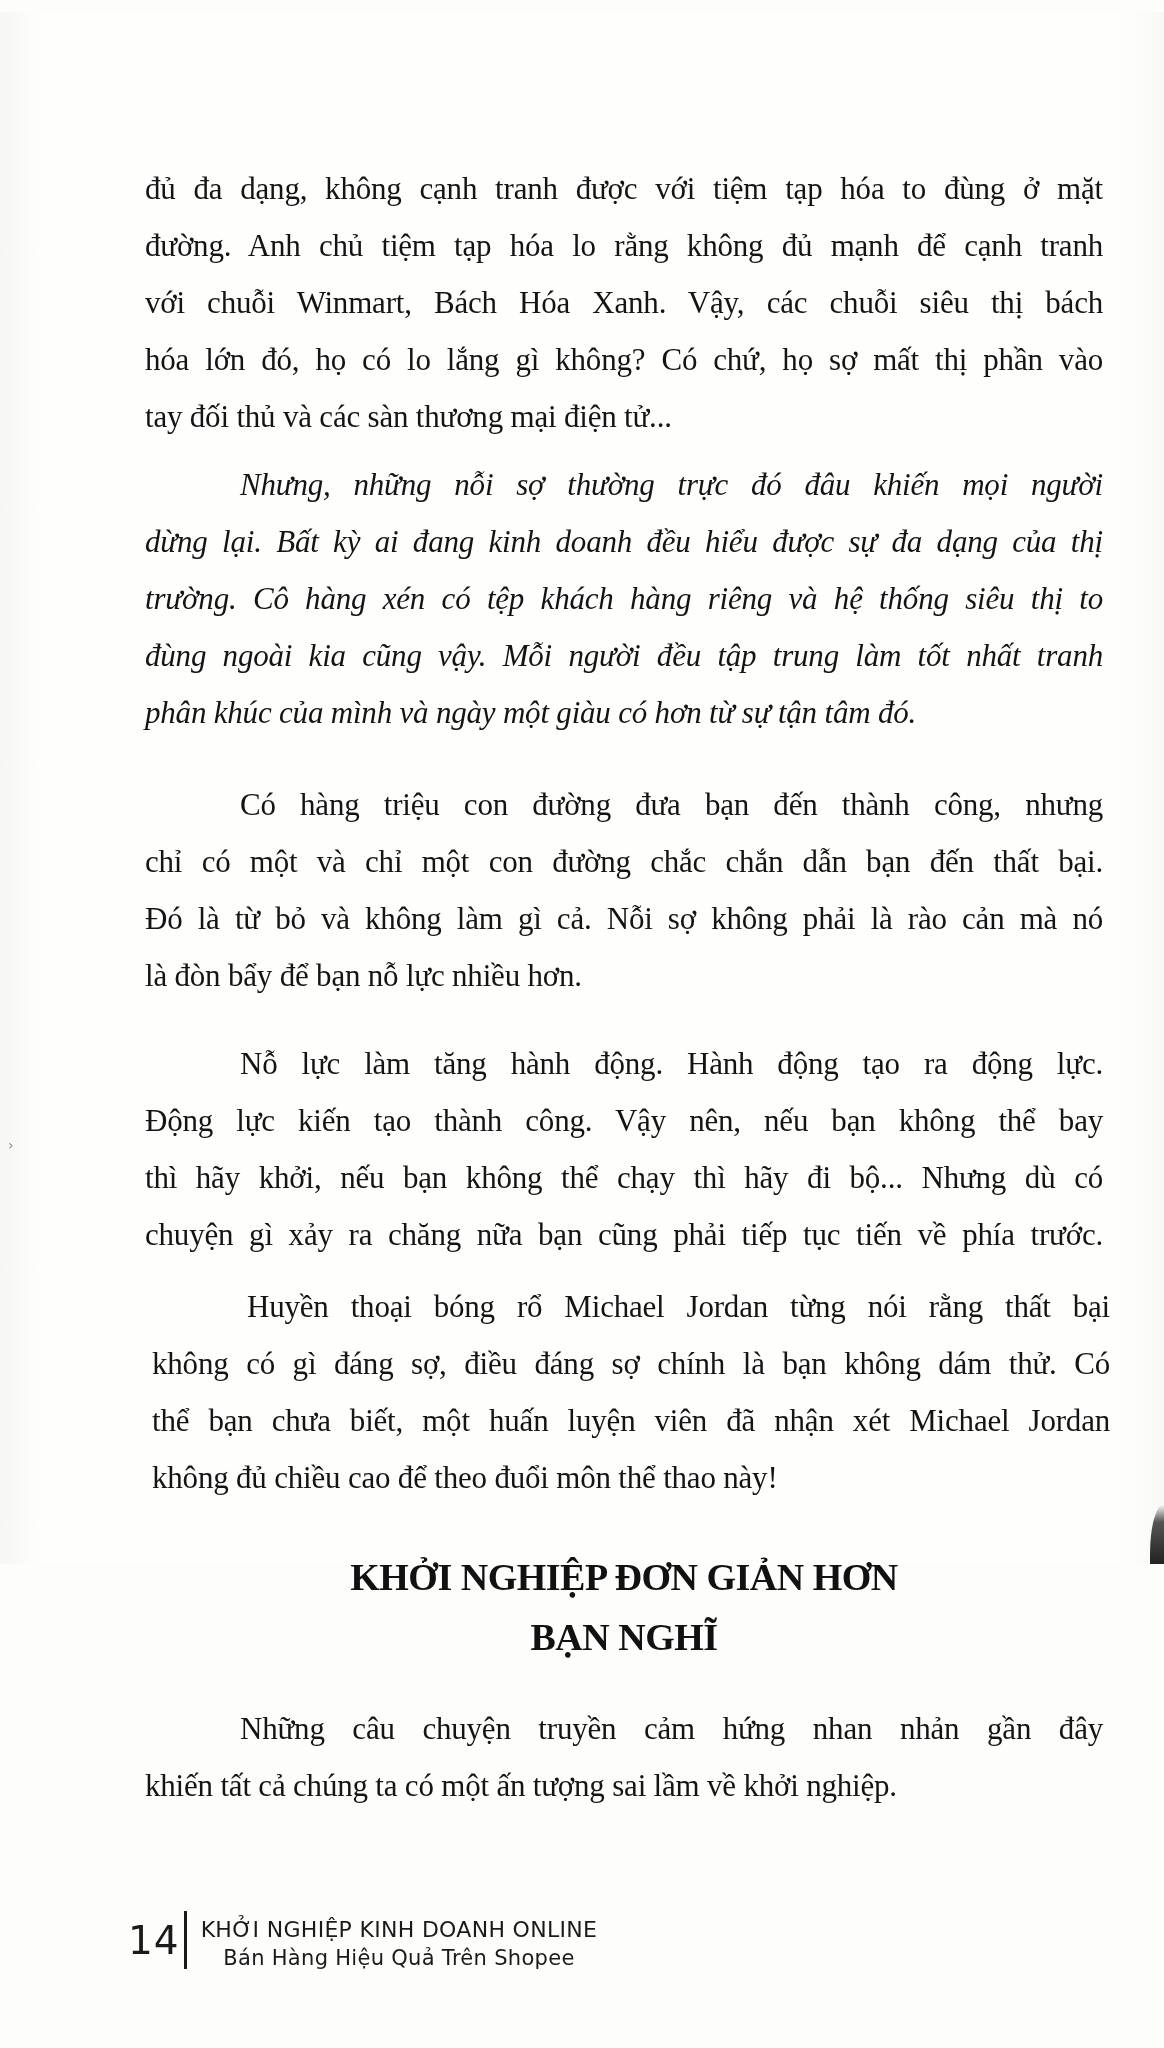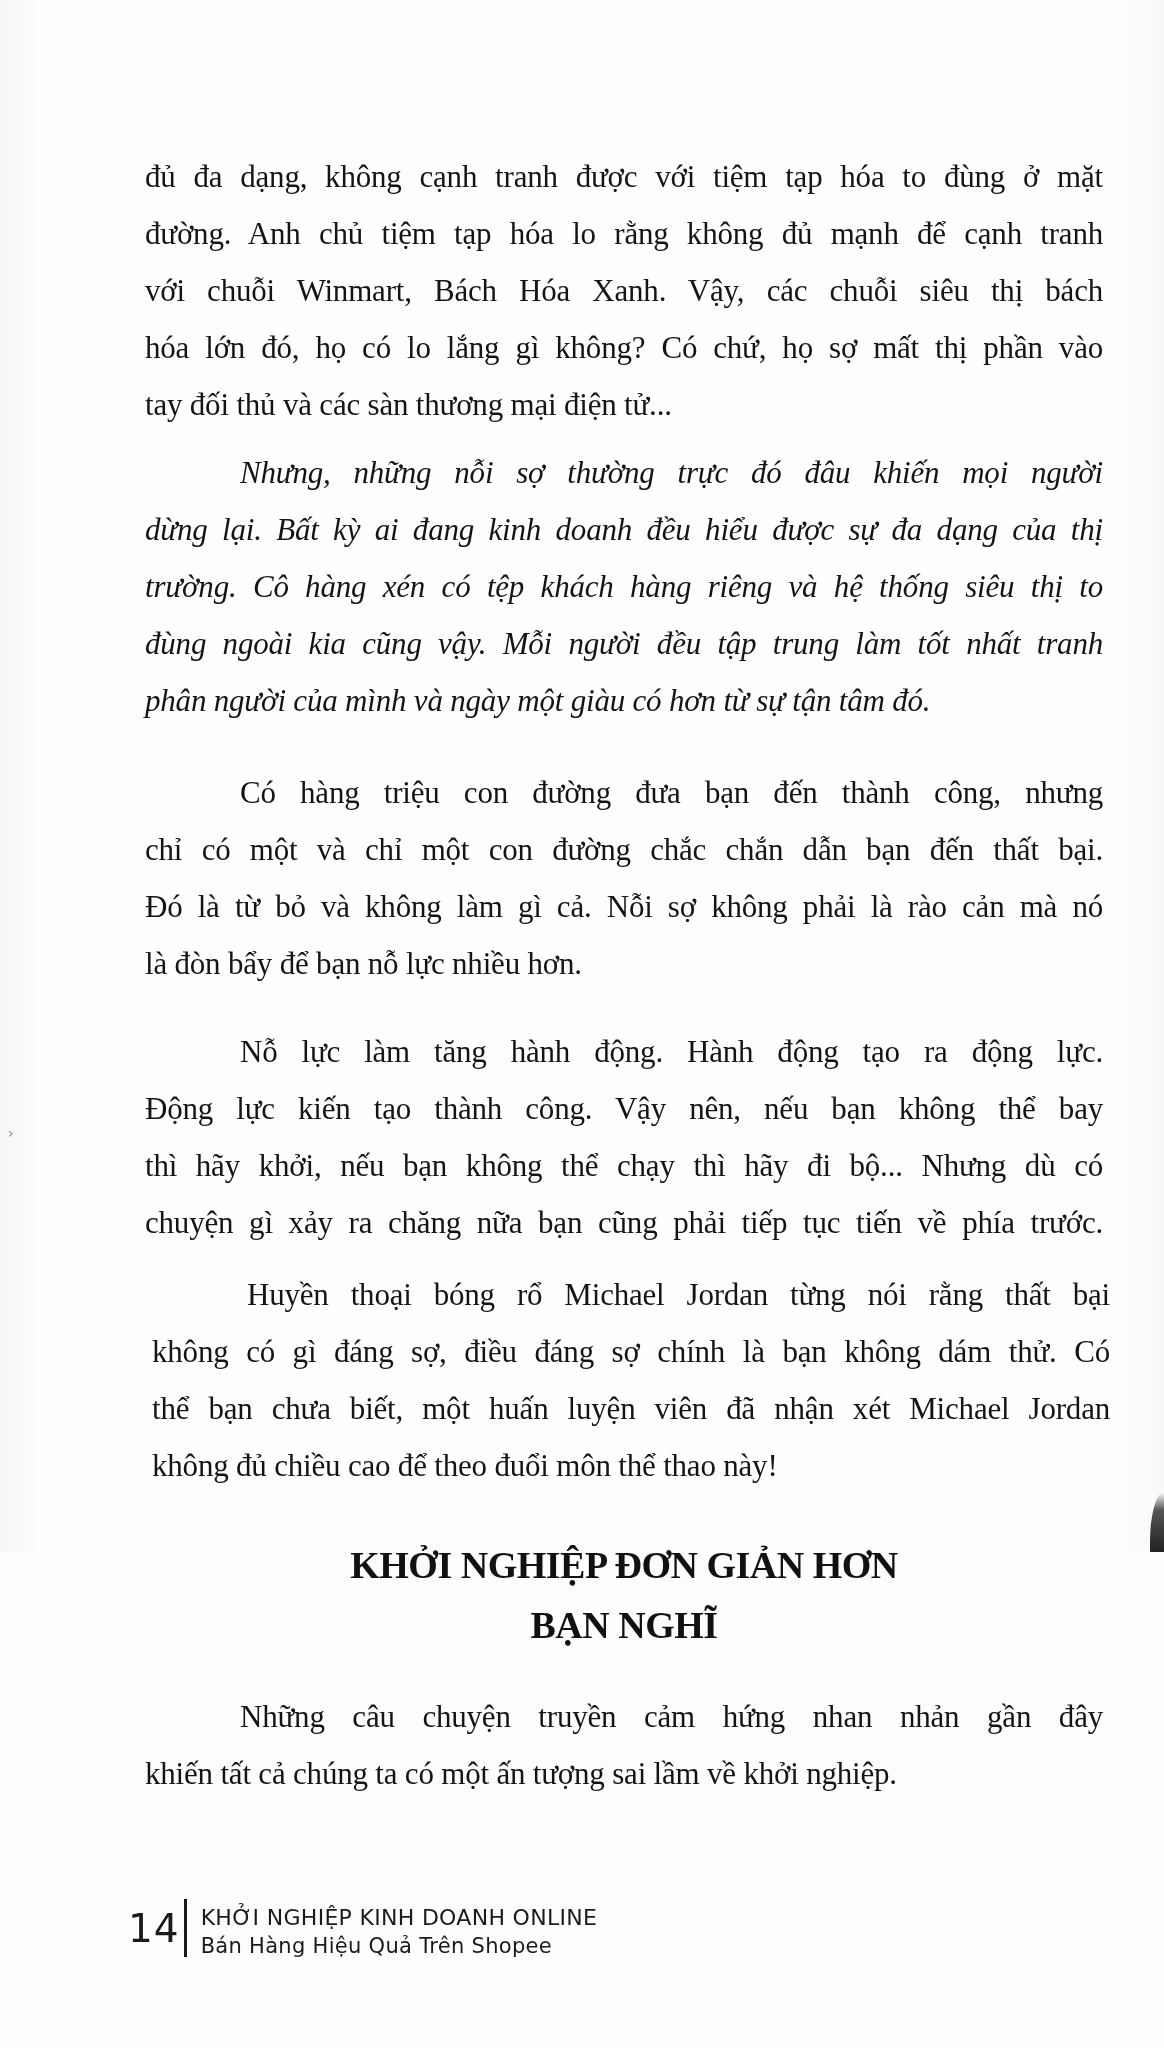--- a/index.html
+++ b/index.html
@@ -11,21 +11,21 @@
       height: 2048px;
       background: #fdfdfb;
       position: relative;
       overflow: hidden;
       font-family: "Liberation Serif", "DejaVu Serif", serif;
       color: #141414;
     }
     .page {
       position: absolute;
       left: 0;
-      top: 0;
+      top: 12px;
       width: 1164px;
       height: 1552px;
       background: linear-gradient(90deg, #f6f6f4 0px, #fefefd 40px, #fefefd 1120px, #f8f8f6 1164px);
     }
     .body-text {
       position: absolute;
       left: 145px;
       width: 958px;
     }
     .line {
@@ -94,20 +94,21 @@
       line-height: 28px;
       margin-top: 8px;
     }
     .footer-title {
       font-size: 22px;
       letter-spacing: 0.3px;
     }
     .footer-subtitle {
       font-size: 21px;
       letter-spacing: 0.3px;
+      text-align: center;
     }
     .edge-mark {
       position: absolute;
       right: 0;
       bottom: 0;
       width: 14px;
       height: 60px;
       background: linear-gradient(180deg, #ffffff 0%, #555 30%, #222 100%);
       border-top-left-radius: 14px 50px;
     }
@@ -150,21 +151,21 @@
     <span class="line">
         <span class="line-inner">dừng lại. Bất kỳ ai đang kinh doanh đều hiểu được sự đa dạng của thị</span>
       </span>
     <span class="line">
         <span class="line-inner">trường. Cô hàng xén có tệp khách hàng riêng và hệ thống siêu thị to</span>
       </span>
     <span class="line">
         <span class="line-inner">đùng ngoài kia cũng vậy. Mỗi người đều tập trung làm tốt nhất tranh</span>
       </span>
     <span class="line last">
-        <span class="line-inner">phân người của mình và ngày một giàu có hơn từ sự tận tâm đó.</span>
+        <span class="line-inner">phân khúc của mình và ngày một giàu có hơn từ sự tận tâm đó.</span>
       </span>
   </div>
 
   <div class="body-text" style="top:764px;">
     <span class="line indent">
         <span class="line-inner">Có hàng triệu con đường đưa bạn đến thành công, nhưng</span>
       </span>
     <span class="line">
         <span class="line-inner">chỉ có một và chỉ một con đường chắc chắn dẫn bạn đến thất bại.</span>
       </span>

